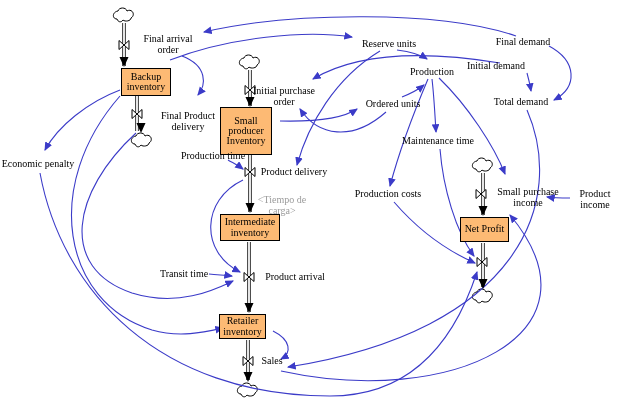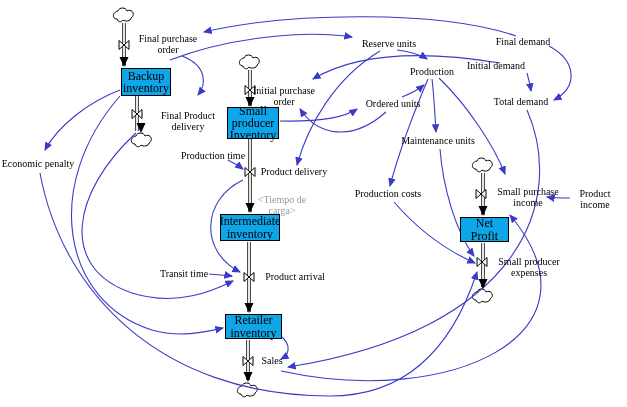--- a/index.html
+++ b/index.html
@@ -7,23 +7,23 @@
     position:relative;width:627px;height:407px;background:#ffffff;overflow:hidden;
     font-family:"Liberation Serif","DejaVu Serif",serif;color:#000;
   }
   .canvas svg{position:absolute;left:0;top:0;}
   .lbl{
     position:absolute;transform:translate(-50%,-50%);
     font-size:10px;line-height:1.12;text-align:center;white-space:pre-line;
   }
   .ghost{color:#9b9b9b;margin-top:7px;}
   .stock{
-    position:absolute;border:1px solid #000;background:#0ea5e9;
+    position:absolute;border:1px solid #000;background:#fdba74;
     display:flex;align-items:center;justify-content:center;
-    font-size:12px;line-height:1.02;text-align:center;white-space:pre-line;
+    font-size:10px;line-height:1.02;text-align:center;white-space:pre-line;
     box-sizing:border-box;padding:1px;
   }
 </style>
 </head>
 <body>
 
 <div class="canvas">
 
   <svg id="diagram-svg" width="627" height="407" viewBox="0 0 627 407">
     <defs>
@@ -93,50 +93,48 @@
       <polygon points="245.5,97 254.5,97 250,107" fill="#000"></polygon>
       <polygon points="245.5,203 254.5,203 250,213" fill="#000"></polygon>
       <polygon points="244.5,303 253.5,303 249,313" fill="#000"></polygon>
       <polygon points="243.5,372 252.5,372 248,382" fill="#000"></polygon>
       <polygon points="478.5,206 487.5,206 483,216" fill="#000"></polygon>
       <polygon points="478.5,279 487.5,279 483,289" fill="#000"></polygon>
     </svg>
 
   <div class="stock" style="left:121px;top:68px;width:50px;height:28px">Backup
 inventory</div>
-  <div class="stock" style="left:227px;top:107px;width:52px;height:32px">Small
+  <div class="stock" style="left:220px;top:107px;width:52px;height:48px">Small
 producer
 Inventory</div>
   <div class="stock" style="left:220px;top:214px;width:60px;height:27px">Intermediate
 inventory</div>
-  <div class="stock" style="left:225px;top:314px;width:57px;height:25px">Retailer
+  <div class="stock" style="left:219px;top:314px;width:47px;height:25px">Retailer
 inventory</div>
   <div class="stock" style="left:460px;top:217px;width:49px;height:25px">Net Profit</div>
 
-  <div class="lbl" style="left:168px;top:44px">Final purchase
+  <div class="lbl" style="left:168px;top:44px">Final arrival
 order</div>
   <div class="lbl" style="left:188px;top:121px">Final Product
 delivery</div>
   <div class="lbl" style="left:284px;top:96px">Initial purchase
 order</div>
   <div class="lbl" style="left:294px;top:172px">Product delivery</div>
   <div class="lbl ghost" style="left:282px;top:198px">&lt;Tiempo de
 carga&gt;</div>
   <div class="lbl" style="left:295px;top:277px">Product arrival</div>
   <div class="lbl" style="left:272px;top:361px">Sales</div>
   <div class="lbl" style="left:528px;top:197px">Small purchase
 income</div>
-  <div class="lbl" style="left:529px;top:267px">Small producer
-expenses</div>
 
   <div class="lbl" style="left:38px;top:164px">Economic penalty</div>
   <div class="lbl" style="left:213px;top:156px">Production time</div>
   <div class="lbl" style="left:184px;top:274px">Transit time</div>
   <div class="lbl" style="left:389px;top:44px">Reserve units</div>
   <div class="lbl" style="left:432px;top:72px">Production</div>
   <div class="lbl" style="left:393px;top:104px">Ordered units</div>
-  <div class="lbl" style="left:438px;top:141px">Maintenance units</div>
+  <div class="lbl" style="left:438px;top:141px">Maintenance time</div>
   <div class="lbl" style="left:388px;top:194px">Production costs</div>
   <div class="lbl" style="left:523px;top:42px">Final demand</div>
   <div class="lbl" style="left:496px;top:66px">Initial demand</div>
   <div class="lbl" style="left:521px;top:102px">Total demand</div>
   <div class="lbl" style="left:595px;top:199px">Product income</div>
 </div>
 
 </body></html>

